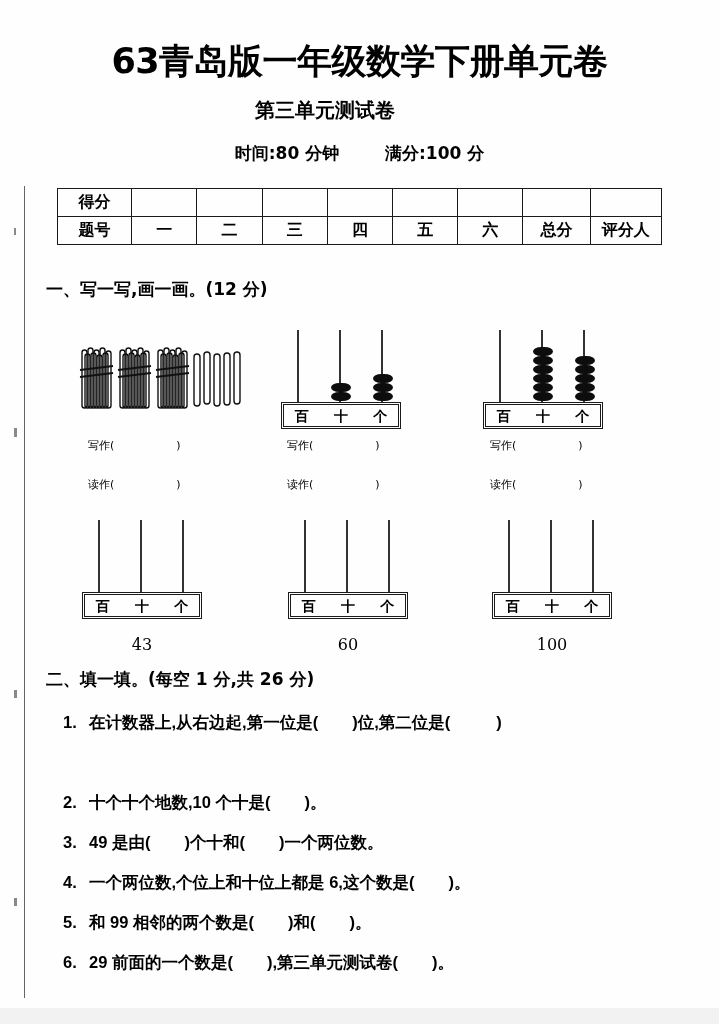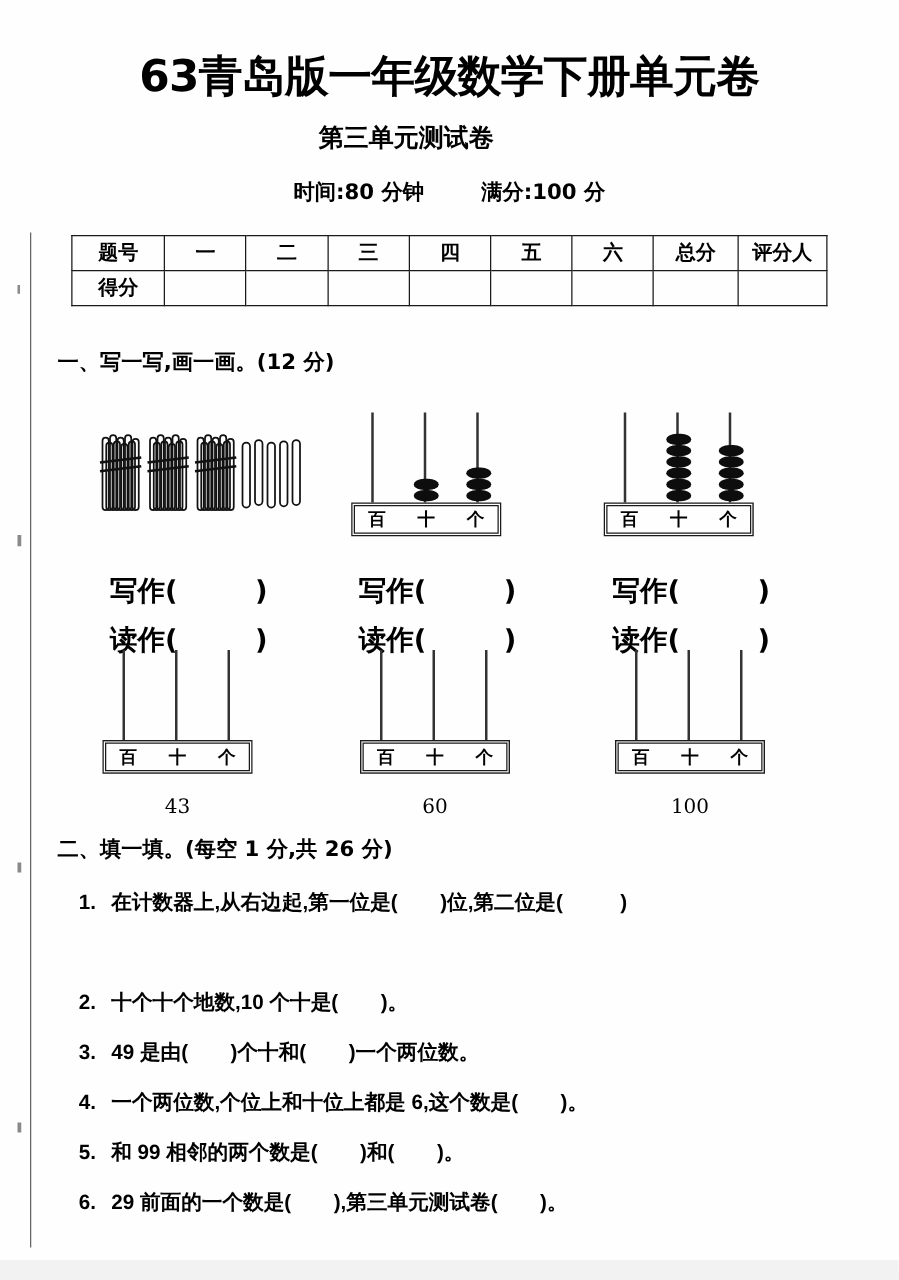--- a/index.html
+++ b/index.html
@@ -157,24 +157,23 @@
     text-align: center;
     font-family: "DejaVu Sans", "Liberation Sans", sans-serif;
     font-weight: bold;
     font-size: 14px;
     line-height: 1;
   }
 
   .wr-line {
     position: absolute;
     font-family: "DejaVu Sans", "Liberation Sans", sans-serif;
-    font-weight: bold;
-    font-size: 22px;
+    font-weight: normal;
+    font-size: 11px;
     white-space: nowrap;
-    margin-top: 20px;
   }
   .wr-line .paren-gap { display: inline-block; width: 62px; }
 
   .fig-caption {
     position: absolute;
     width: 120px;
     text-align: center;
     font-family: "DejaVu Serif", "Liberation Serif", serif;
     font-size: 16px;
   }
@@ -211,40 +210,40 @@
   <div class="subtitle">第三单元测试卷</div>
   <div class="meta">
     <span>时间:80 分钟</span>
     <span class="gap"></span>
     <span>满分:100 分</span>
   </div>
 
   <table class="score-table">
     <tbody>
         <tr>
+      <td class="head-cell">得分</td>
+      <td class="num-cell"></td>
+      <td class="num-cell"></td>
+      <td class="num-cell"></td>
+      <td class="num-cell"></td>
+      <td class="num-cell"></td>
+      <td class="num-cell"></td>
+      <td class="total-cell"></td>
+      <td class="grader-cell"></td>
+    </tr>
+    <tr>
       <td class="head-cell">题号</td>
       <td class="num-cell">一</td>
       <td class="num-cell">二</td>
       <td class="num-cell">三</td>
       <td class="num-cell">四</td>
       <td class="num-cell">五</td>
       <td class="num-cell">六</td>
       <td class="total-cell">总分</td>
       <td class="grader-cell">评分人</td>
-    </tr>
-    <tr>
-      <td class="head-cell">得分</td>
-      <td class="num-cell"></td>
-      <td class="num-cell"></td>
-      <td class="num-cell"></td>
-      <td class="num-cell"></td>
-      <td class="num-cell"></td>
-      <td class="num-cell"></td>
-      <td class="total-cell"></td>
-      <td class="grader-cell"></td>
     </tr>
   </tbody>
     </table>
 
   <div class="sec-head" id="sec1">一、写一写,画一画。(12 分)</div>
 
   <div class="sticks">
     <svg width="170" height="72" viewBox="0 0 170 72">
       <g stroke="#111" stroke-width="1.4" fill="none">
 

